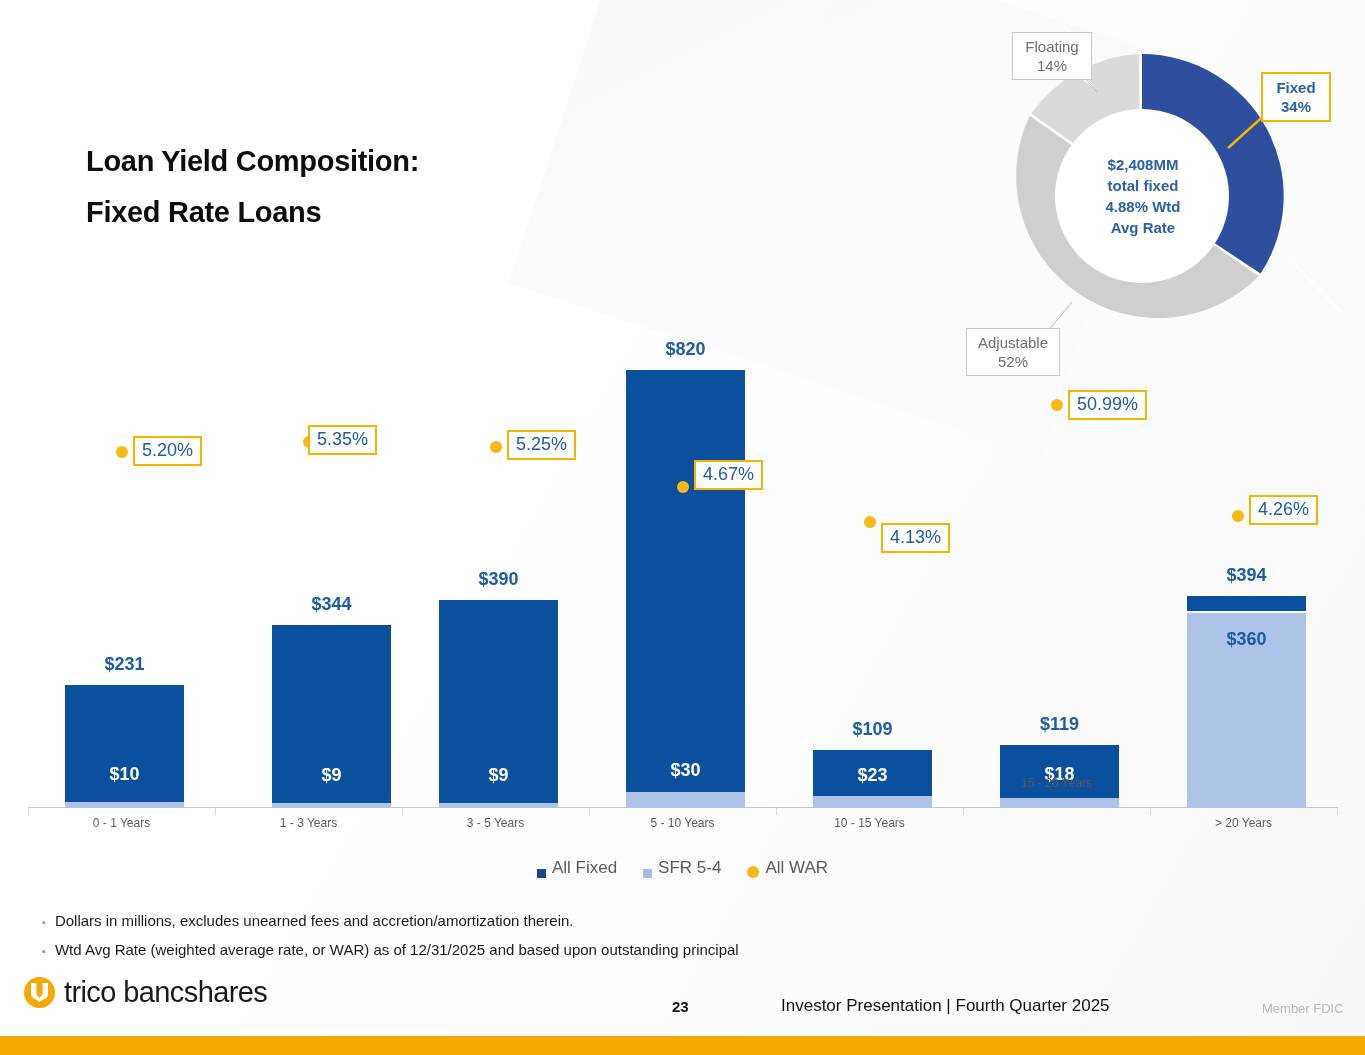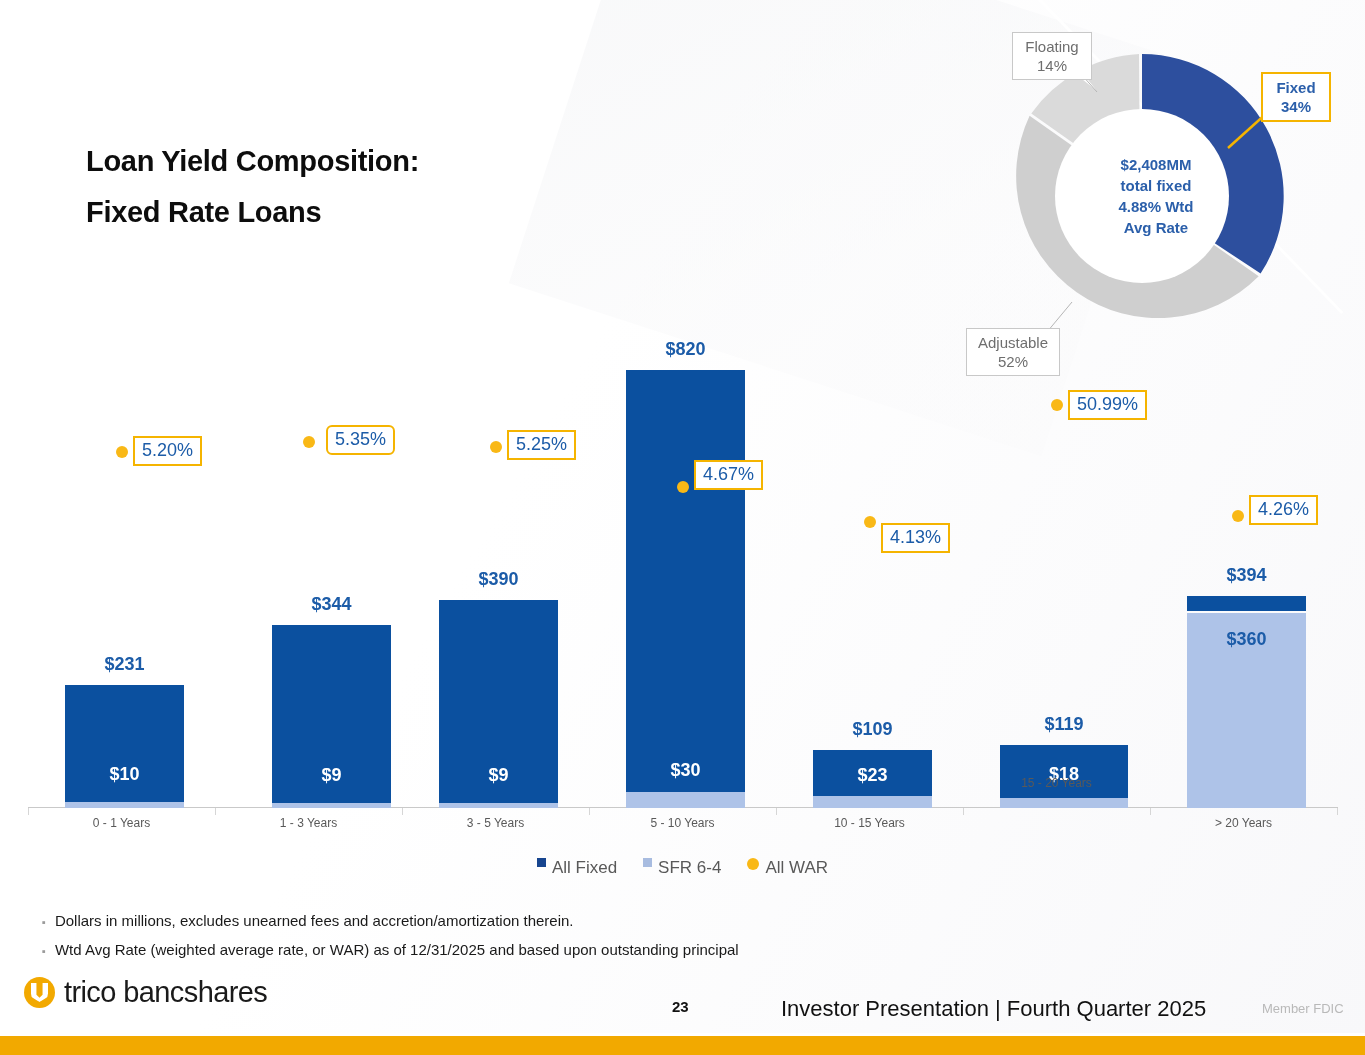--- a/index.html
+++ b/index.html
@@ -29,21 +29,21 @@
   .title .l2{display:block;}
 
   
   .donut-wrap{position:absolute;left:998px;top:52px;width:288px;height:288px;}
   .donut{position:absolute;left:0;top:0;width:288px;height:288px;}
   .donut-hole{
     position:absolute;left:57px;top:57px;width:174px;height:174px;border-radius:50%;
     background:#ffffff;
   }
   .donut-center{
-    position:absolute;left:71px;top:57px;width:174px;height:174px;
+    position:absolute;left:58px;top:57px;width:174px;height:174px;
     display:flex;align-items:center;justify-content:center;text-align:center;
     font-size:15px;font-weight:bold;color:#2b5faa;line-height:21px;
   }
   .callout{
     position:absolute;background:#ffffff;border:1px solid #c8c8c8;
     font-size:15px;color:#6e6e6e;text-align:center;line-height:19px;
     padding:4px 8px;white-space:pre-line;
   }
   .callout.fixed{
     border:2px solid #f5b400;color:#2b5faa;font-weight:bold;
@@ -74,21 +74,21 @@
     position:absolute;background:#ffffff;border:2px solid #f5b400;
     font-size:18px;color:#1c5ca8;padding:2px 7px 3px 7px;white-space:nowrap;
   }
 
   
   .legend{
     position:absolute;left:0;top:858px;width:1365px;
     display:flex;align-items:center;justify-content:center;gap:26px;
     font-size:17px;color:#595959;
   }
-  .legend .it{display:flex;align-items:flex-start;gap:6px;}
+  .legend .it{display:flex;align-items:flex-end;gap:6px;}
   .sw-sq{width:9px;height:9px;display:inline-block;}
   .sw-ci{width:12px;height:12px;border-radius:50%;display:inline-block;}
 
   
   .notes{position:absolute;left:42px;top:912px;width:900px;}
   .note{display:flex;align-items:flex-start;gap:9px;font-size:15px;color:#1a1a1a;margin-bottom:9px;}
   .note .b{color:#9a9a9a;font-size:11px;line-height:20px;}
 
   
   .footer-rule{position:absolute;left:0;top:1033px;width:1365px;height:3px;background:#ffffff;}
@@ -96,21 +96,21 @@
   .logo{position:absolute;left:24px;top:976px;display:flex;align-items:center;gap:9px;text-align:center;}
   .logo-mark{width:31px;height:31px;border-radius:50%;background:#f2a900;position:relative;flex:none;}
   .logo-mark:before{
     content:"";position:absolute;left:7px;top:6px;width:17px;height:19px;
     border-radius:0 0 9px 9px;
     background:#ffffff;
     clip-path:polygon(0 0,32% 0,32% 62%,50% 78%,68% 62%,68% 0,100% 0,100% 72%,50% 100%,0 72%);
   }
   .logo-text{font-size:29px;color:#1a1a1a;letter-spacing:-0.6px;}
   .page-num{position:absolute;left:672px;top:998px;font-size:15px;font-weight:bold;color:#111;}
-  .footer-center{position:absolute;left:781px;top:996px;font-size:22px;color:#111;}
+  .footer-center{position:absolute;left:781px;top:996px;font-size:17px;color:#111;}
   .fdic{position:absolute;left:1262px;top:1001px;font-size:13px;color:#b9b9b9;}
 </style>
 </head>
 <body>
 
 <div class="slide">
 
   <div class="bgwash" style="left:560px;top:-40px;width:560px;height:420px;transform:rotate(18deg);opacity:.55;"></div>
   <div class="bgstreak" style="left:620px;top:-60px;width:3px;height:520px;transform:rotate(44deg);"></div>
   <div class="bgstreak" style="left:980px;top:-60px;width:3px;height:520px;transform:rotate(-44deg);"></div>
@@ -195,39 +195,39 @@
       <div class="inner-label" style="bottom:27px;">$30</div>
     </div>
 
     <div class="bar-col" style="left:785px;width:119px;height:58px;">
       <div class="seg-fixed" style="bottom:12px;height:46px;"></div>
       <div class="seg-sfr" style="height:12px;"></div>
       <div class="total-label" style="top:-31px;">$109</div>
       <div class="inner-label" style="bottom:22px;margin-top:12px;">$23</div>
     </div>
 
-    <div class="bar-col" style="left:972px;width:128px;height:63px;">
+    <div class="bar-col" style="left:972px;width:119px;height:63px;">
       <div class="seg-fixed" style="bottom:10px;height:53px;"></div>
       <div class="seg-sfr" style="height:10px;"></div>
       <div class="total-label" style="top:-31px;">$119</div>
       <div class="inner-label" style="bottom:23px;">$18</div>
     </div>
 
     <div class="bar-col" style="left:1159px;width:119px;height:212px;">
       <div class="seg-fixed" style="bottom:197px;height:15px;"></div>
       <div class="seg-sfr" style="height:195px;"></div>
       <div class="total-label" style="top:-31px;">$394</div>
       <div class="inner-label dark" style="bottom:158px;">$360</div>
     </div>
 
     <div class="war-dot" style="left:88px;top:116px;"></div>
     <div class="war-box" style="left:105px;top:106px;">5.20%</div>
 
     <div class="war-dot" style="left:275px;top:106px;"></div>
-    <div class="war-box" style="left:298px;top:95px;border-radius:6px;">5.35%</div>
+    <div class="war-box" style="left:280px;top:95px;">5.35%</div>
 
     <div class="war-dot" style="left:462px;top:111px;"></div>
     <div class="war-box" style="left:479px;top:100px;">5.25%</div>
 
     <div class="war-dot" style="left:649px;top:151px;"></div>
     <div class="war-box" style="left:666px;top:130px;">4.67%</div>
 
     <div class="war-dot" style="left:836px;top:186px;"></div>
     <div class="war-box" style="left:853px;top:193px;">4.13%</div>
 
@@ -246,21 +246,21 @@
   <div class="xlabel" style="left:963px;top:776px;width:187px;">15 - 20 Years</div>
   <div class="xlabel" style="left:1150px;top:816px;width:187px;">&gt; 20 Years</div>
 
   <div class="legend">
     <span class="it">
       <span class="sw-sq" style="background:#17458f;"></span>
       <span>All Fixed</span>
     </span>
     <span class="it">
       <span class="sw-sq" style="background:#a8bce0;"></span>
-      <span>SFR 6-4</span>
+      <span>SFR 5-4</span>
     </span>
     <span class="it">
       <span class="sw-ci" style="background:#f9b816;"></span>
       <span>All WAR</span>
     </span>
   </div>
 
   <div class="notes">
     <div class="note">
       <span class="b">▪</span>

